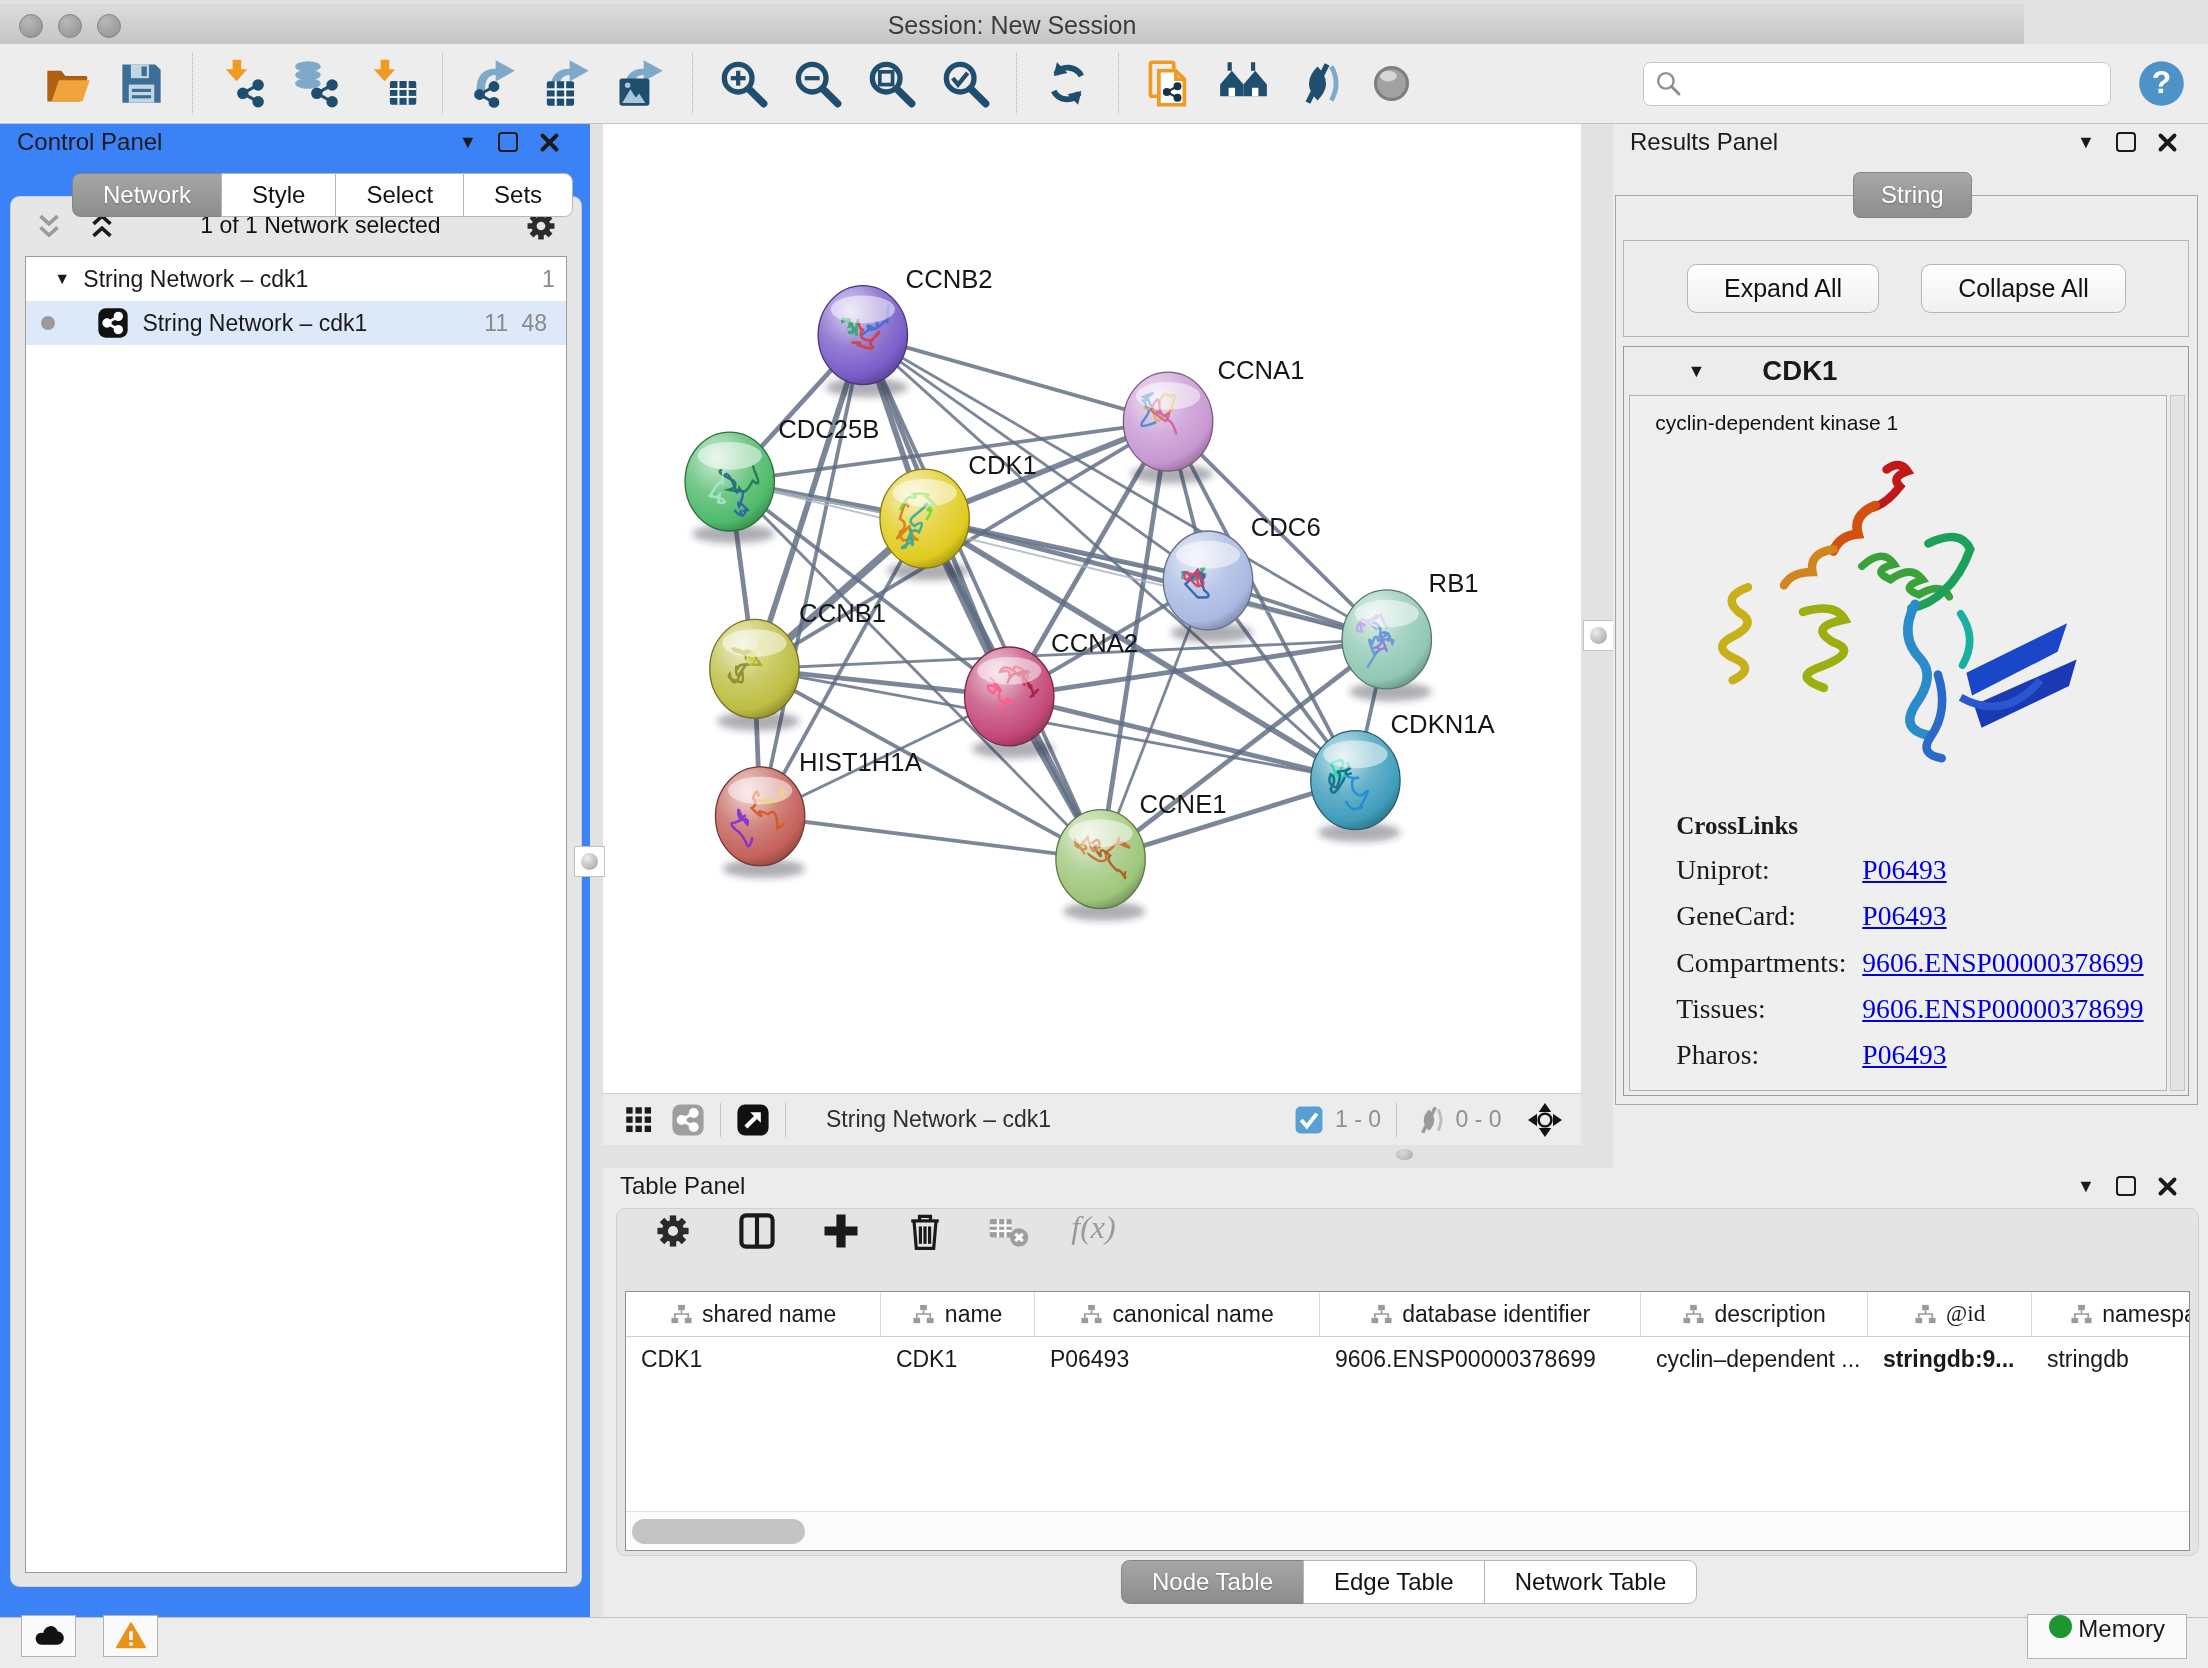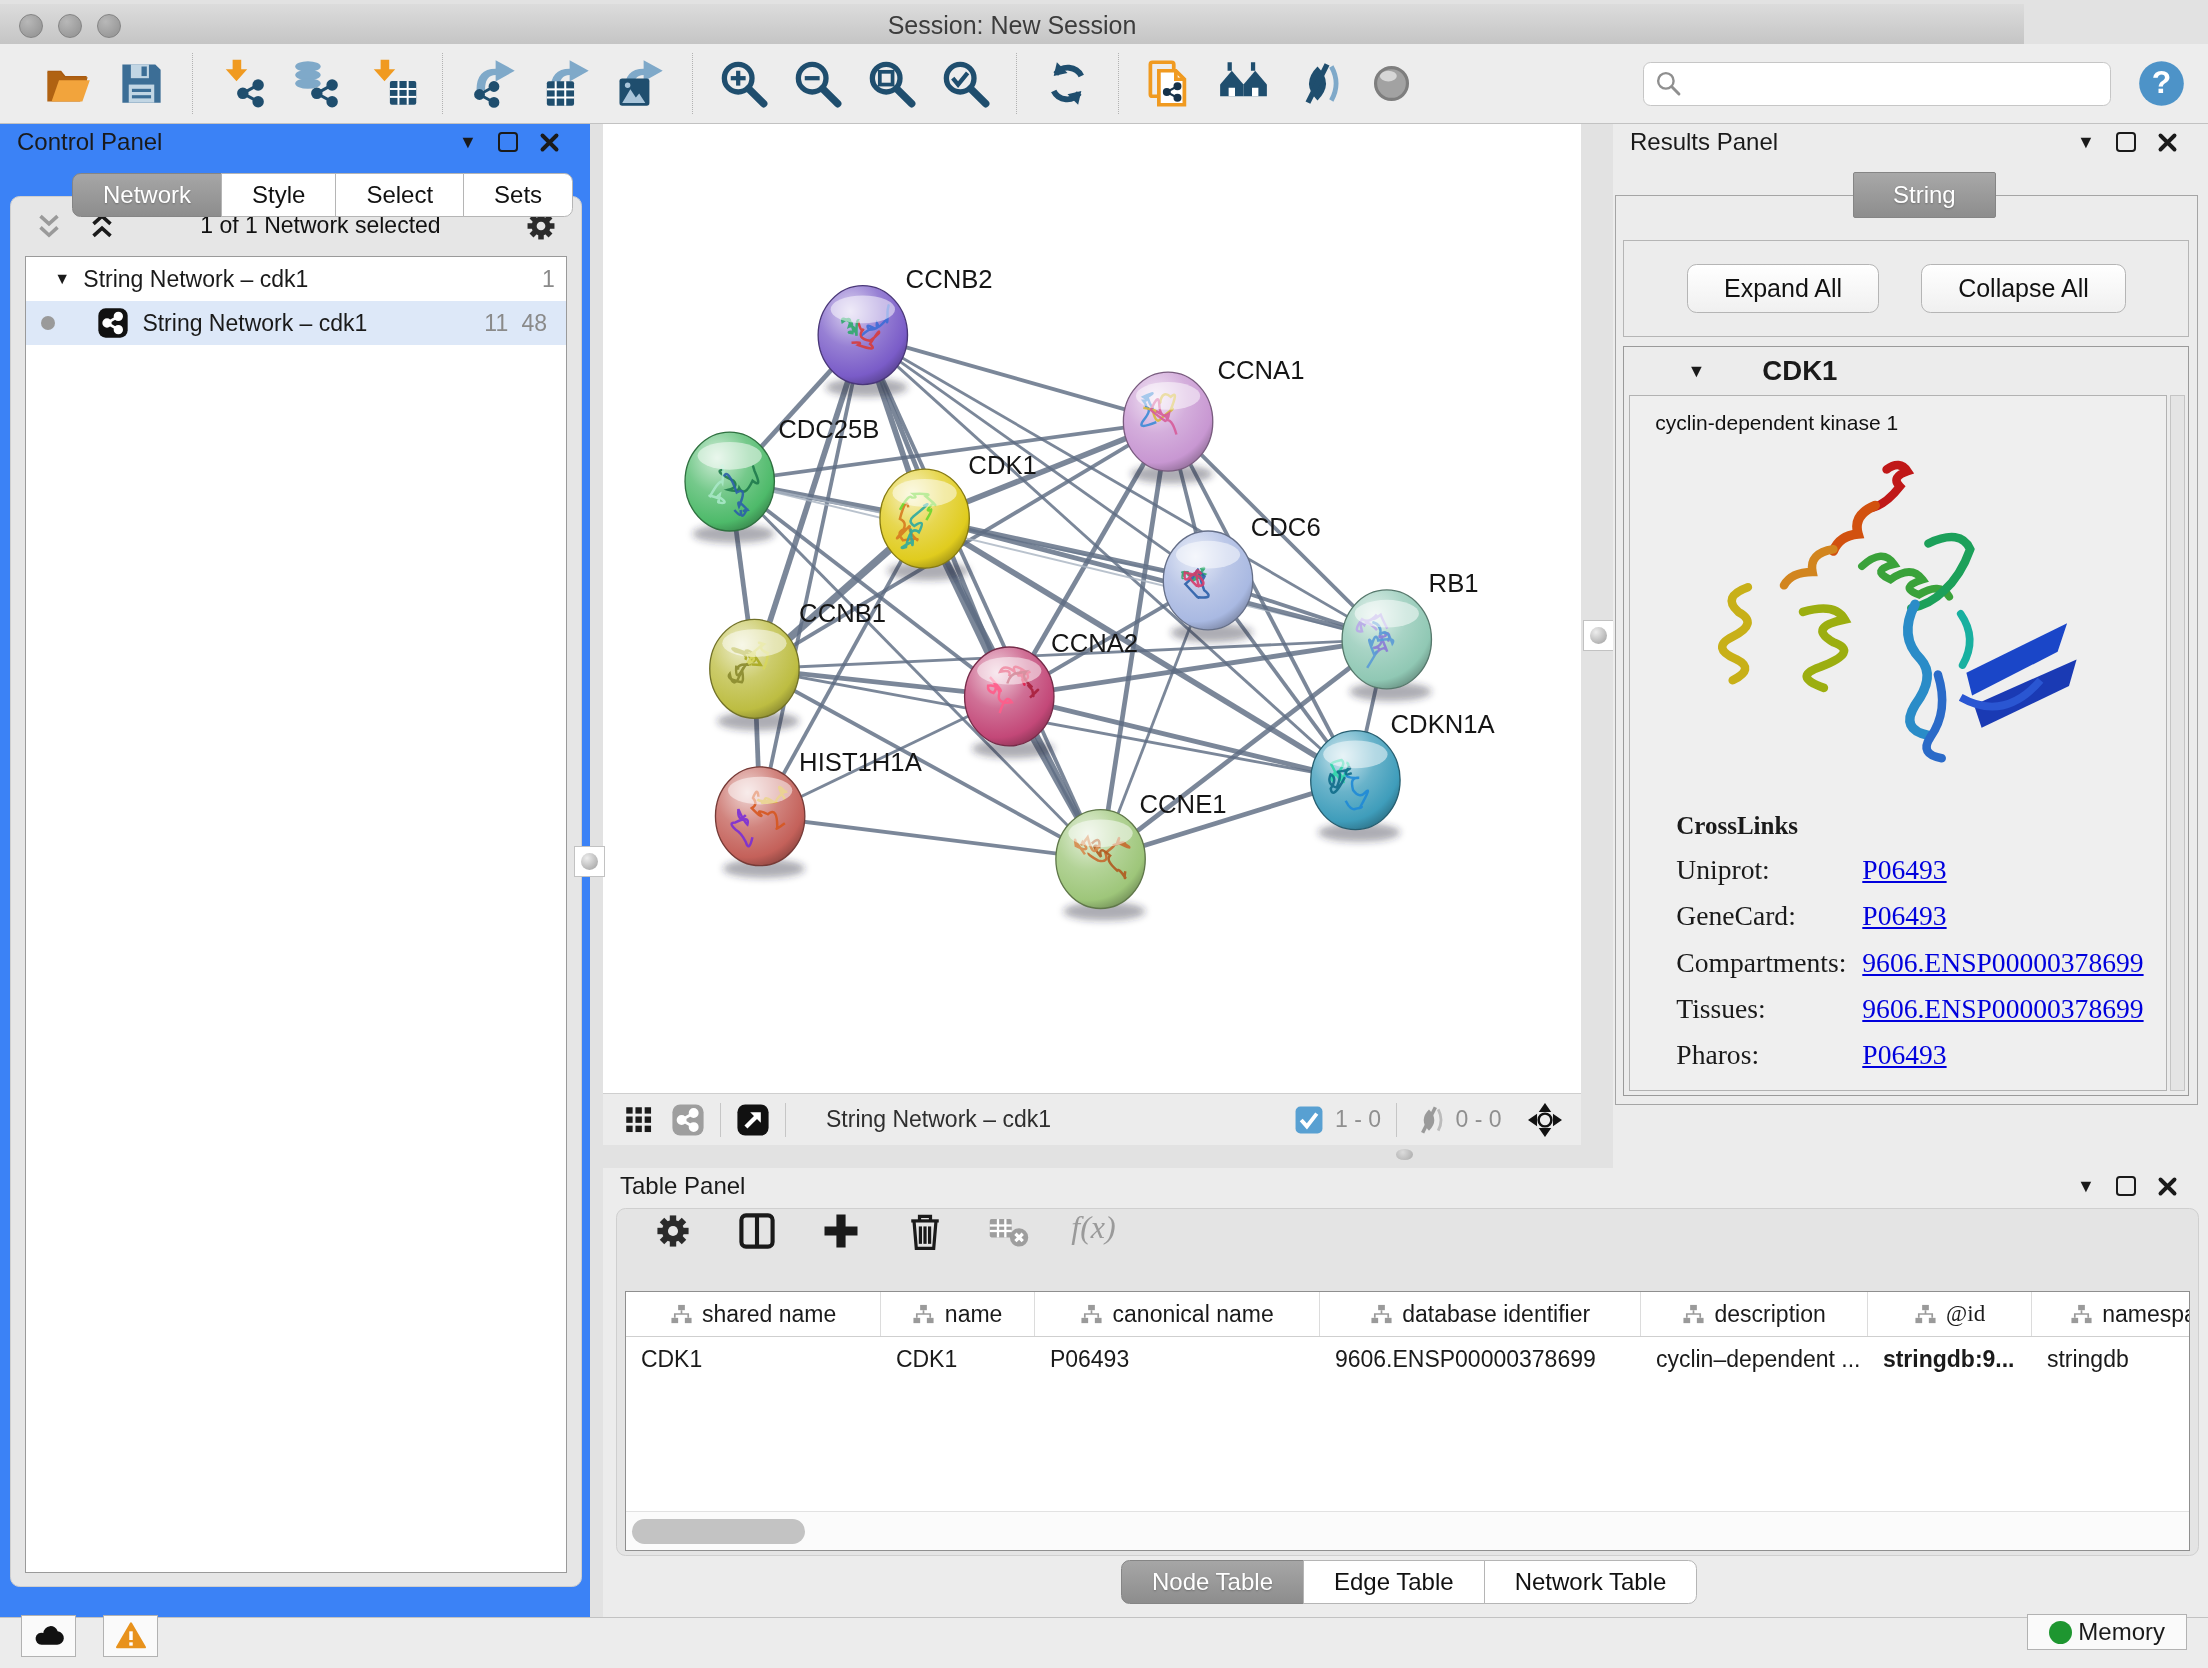--- a/index.html
+++ b/index.html
@@ -78,23 +78,23 @@
     display:flex;align-items:center;justify-content:center;cursor:pointer}
   .handle::after{content:"";width:17px;height:17px;border-radius:50%;
     background:radial-gradient(circle at 35% 30%,#ededed,#9c9c9c)}
   .handle-left{left:574px;top:846px}
   .handle-right{left:1583px;top:620px}
   .handle-bottom{position:absolute;left:1396px;top:1149px;width:17px;height:11.4px;border-radius:50%;
     background:radial-gradient(circle at 40% 30%,#dcdcdc,#a8a8a8);cursor:pointer}
 
   
   .results-dock{position:absolute;left:1613px;top:124px;width:595px;height:1044px;background:#ececec}
-  .string-tab{position:absolute;left:240px;top:48px;height:44px;padding:0 39px;z-index:3;
+  .string-tab{position:absolute;left:240px;top:48px;height:44px;padding:0 27px;z-index:3;
     background:linear-gradient(#a8a8a8,#8d8d8d);color:#fff;font-size:24px;line-height:44px;
-    border:1px solid #858585;border-radius:2px;text-shadow:0 1px 1.9px rgba(0,0,0,.25);cursor:pointer}
+    border:1px solid #858585;border-radius:7px;text-shadow:0 1px 1.9px rgba(0,0,0,.25);cursor:pointer}
   .rp-box{position:absolute;left:1.9px;top:71px;width:581px;bottom:63px;background:#ececec;border:1.9px solid #a5a5a5}
   .expand-box{position:absolute;left:7.6px;top:44px;right:7.6px;height:95px;border:1px solid #b5b5b5;
     display:flex;align-items:center;justify-content:center;gap:42px}
   .rp-btn{height:49px;padding:0 36px;font-size:25px;background:linear-gradient(#ffffff,#f0f0f0);
     border:1px solid #b5b5b5;border-radius:9.5px;cursor:pointer;font-family:inherit;color:#111}
   .cdk-box{position:absolute;left:7.6px;top:150px;right:7.6px;bottom:7.6px;border:1px solid #9a9a9a}
   .cdk-head{height:48px;display:flex;align-items:center;gap:57px;padding-left:63px;cursor:pointer}
   .cdk-head .tri{font-size:18px}
   .cdk-title{font-size:27.6px;font-weight:bold}
   .cdk-content{position:absolute;left:4.8px;right:21px;top:48px;bottom:4.8px;border:1px solid #b2b2b2;
@@ -128,22 +128,22 @@
   .tp-thumb{position:absolute;left:5.7px;top:6.7px;width:173px;height:25px;border-radius:12.4px;background:#c3c3c3;cursor:pointer}
   #table-tabs{position:absolute;top:392px;left:519px;display:flex}
 
   
   .bottombar{position:absolute;left:0;top:1617px;width:2208px;height:51px;background:#ececec;border-top:1px solid #c2c2c2}
   .bb-btn{position:absolute;top:-2.9px;width:55px;height:42px;background:#fafafa;border:1.9px solid #b2b2b2;
     display:flex;align-items:center;justify-content:center;cursor:pointer;box-sizing:border-box}
   .bb-btn svg{width:32px;height:32px}
   .bb-cloud{left:21px}
   .bb-warn{left:103px}
-  .memory-btn{position:absolute;right:21px;top:-3.8px;height:36px;padding:0 21px;background:#fafafa;
-    border:1.9px solid #b2b2b2;display:flex;align-items:center;gap:6px;font-size:24px;cursor:pointer;box-sizing:border-box}
+  .memory-btn{position:absolute;right:21px;top:-3.8px;height:45px;padding:0 21px;background:#fafafa;
+    border:1.9px solid #b2b2b2;display:flex;gap:6px;font-size:24px;cursor:pointer;box-sizing:border-box}
   .mem-dot{width:23px;height:23px;border-radius:50%;background:#1e9630}
 </style>
 </head>
 <body>
 
 <div class="titlebar">
   <div class="traffic">
     <span></span>
     <span></span>
     <span></span>

